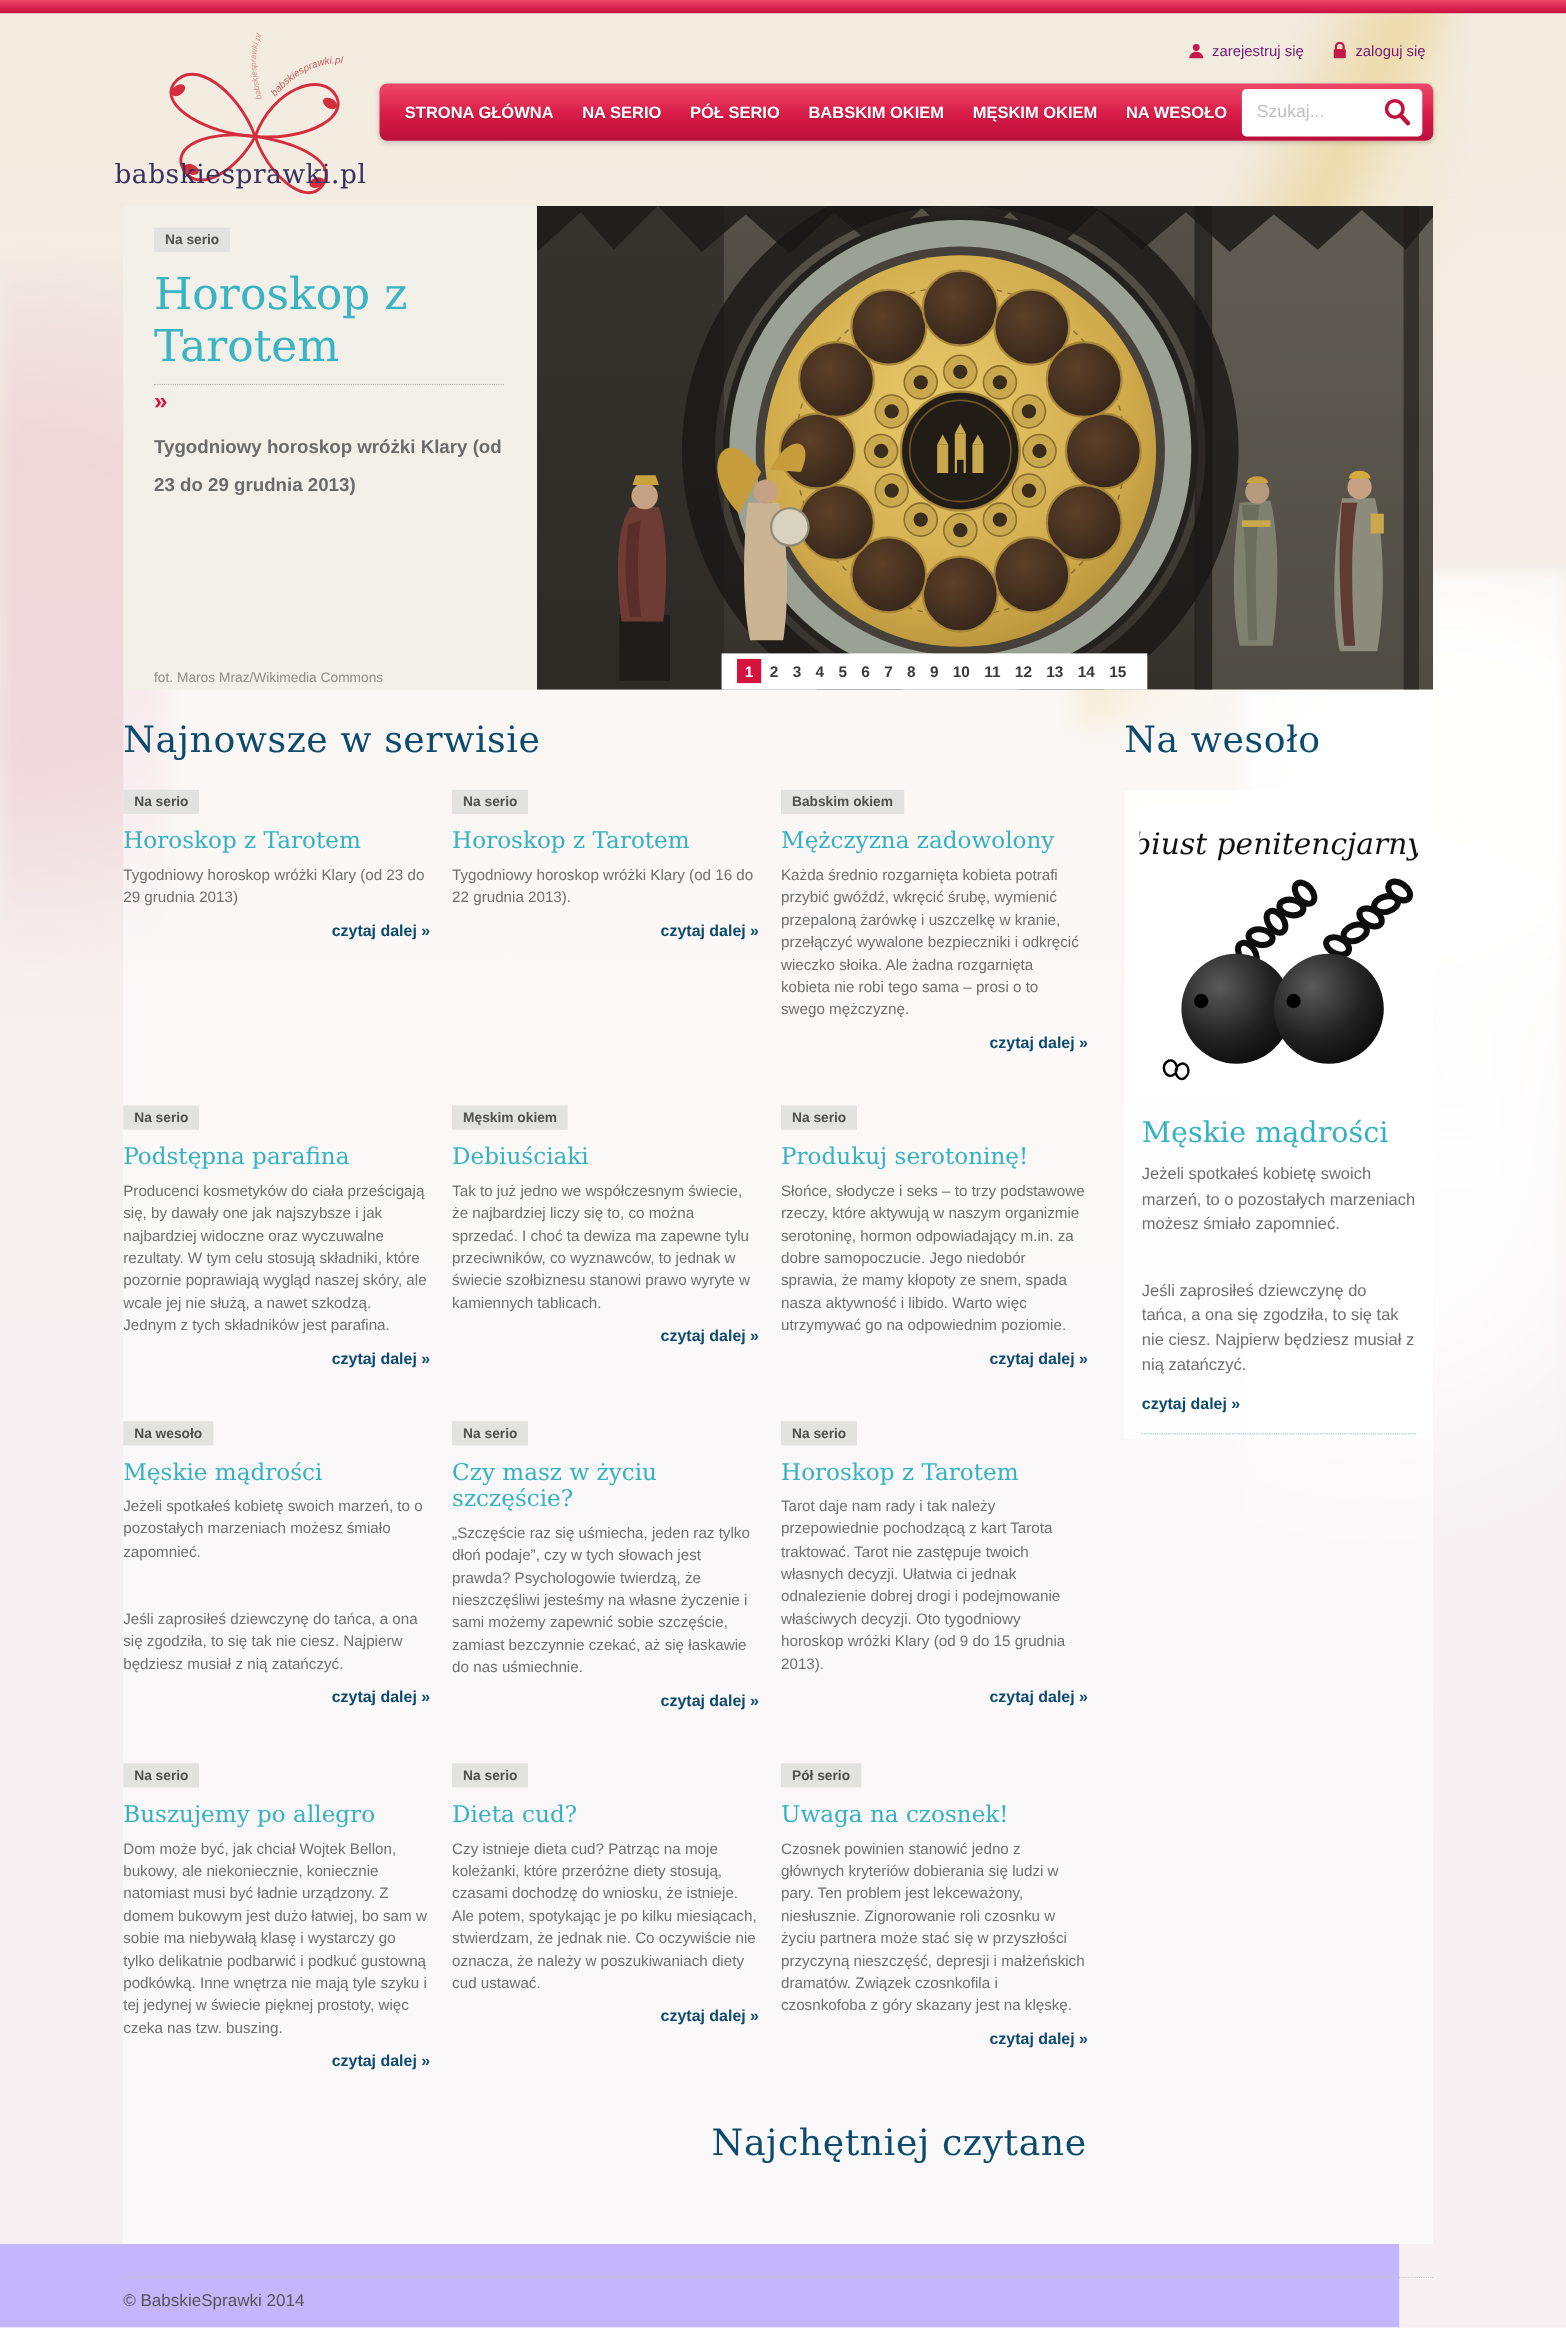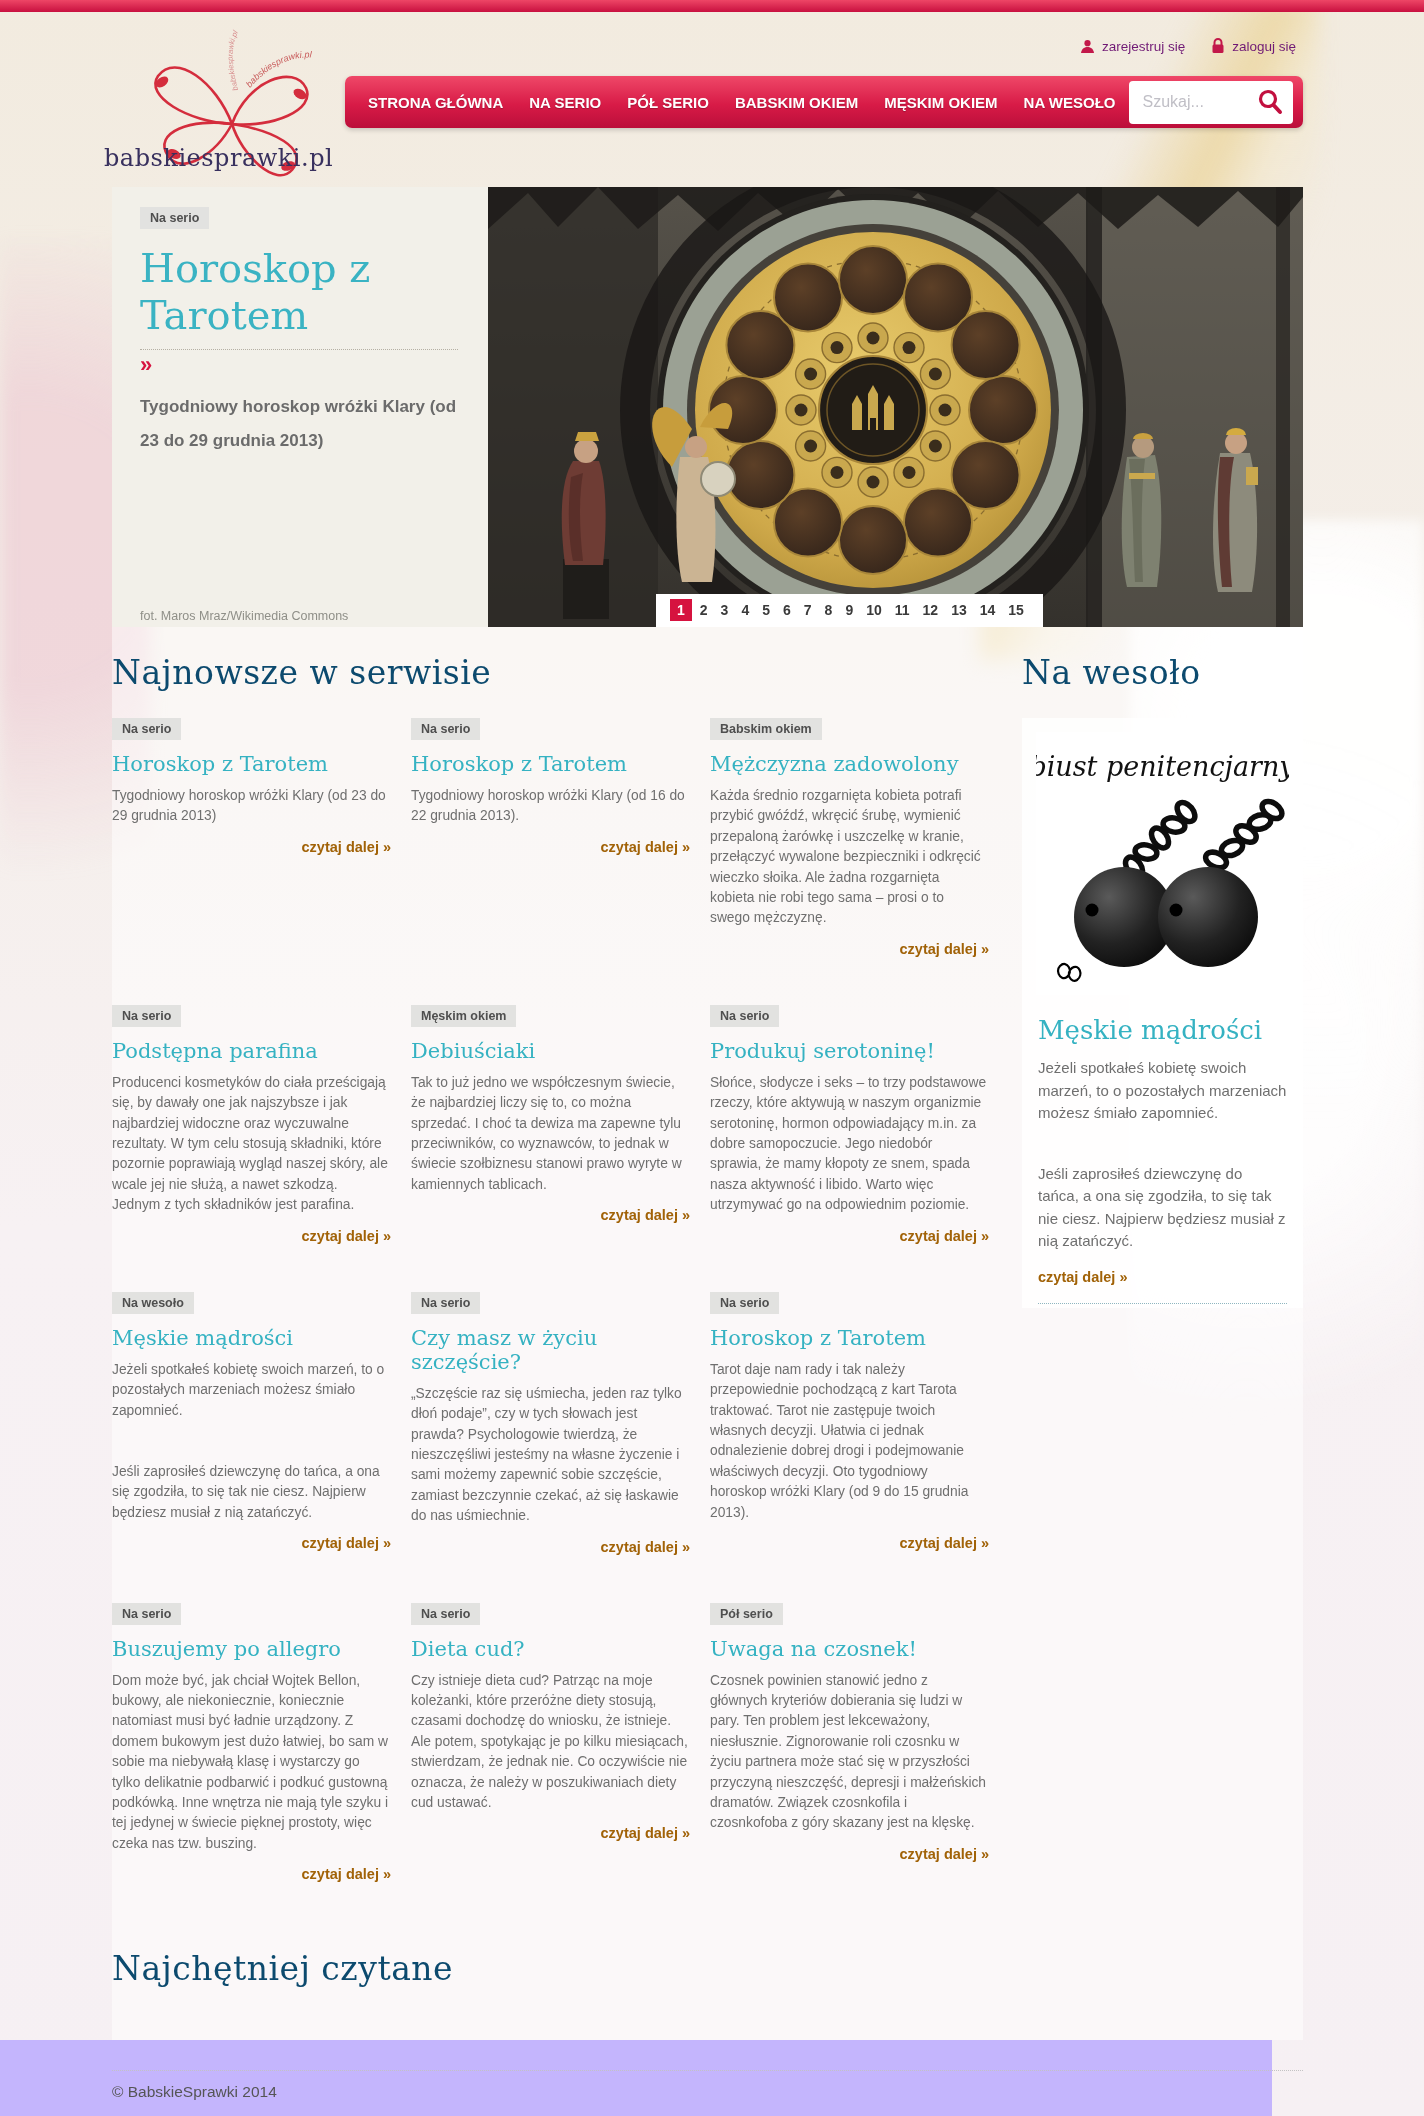--- a/index.html
+++ b/index.html
@@ -63,21 +63,21 @@
 
   .section-h{font-family:"DejaVu Serif",serif;font-size:33px;color:#0c4a6e;font-weight:normal;
     margin:26px 0 0;letter-spacing:.5px;}
   .content-row{display:flex;gap:34px;padding:0 0 0 0;}
   .main-col{width:876px;}
   .grid{display:grid;grid-template-columns:repeat(3,277px);column-gap:22px;row-gap:48px;
     margin-top:26px;align-content:start;}
   .card h3{font-family:"DejaVu Serif",serif;font-size:21px;color:#35b2c2;font-weight:normal;
     margin:12px 0 10px;cursor:pointer;}
   .card p{font-size:13.8px;color:#6f6f6f;line-height:1.48;margin:0;white-space:pre-line;}
-  .more{display:block;text-align:right;color:#a16207;font-weight:bold;font-size:14.5px;
+  .more{display:block;text-align:right;color:#0c4a6e;font-weight:bold;font-size:14.5px;
     margin-top:12px;cursor:pointer;text-decoration:none;}
   .more .arr{margin-left:4px;letter-spacing:-2px;}
 
   .sidebar{width:281px;}
   .side-panel{background:rgba(255,255,255,.82);padding:14px 14px 4px;margin-top:26px;}
   .comic{background:#fff;height:263px;position:relative;}
   .side-article h3{font-family:"DejaVu Serif",serif;font-size:26px;color:#35b2c2;font-weight:normal;
     margin:20px 2px 12px;cursor:pointer;}
   .side-article p{font-size:15px;color:#6f6f6f;line-height:1.5;margin:0 2px 14px;}
   .side-article p.p2{margin-top:38px;}
@@ -388,21 +388,21 @@
         </article>
 
         <article class="card">
           <span class="badge">Pół serio</span>
           <h3>Uwaga na czosnek!</h3>
           <p>Czosnek powinien stanowić jedno z głównych kryteriów dobierania się ludzi w pary. Ten problem jest lekceważony, niesłusznie. Zignorowanie roli czosnku w życiu partnera może stać się w przyszłości przyczyną nieszczęść, depresji i małżeńskich dramatów. Związek czosnkofila i czosnkofoba z góry skazany jest na klęskę.</p>
           <a class="more"><span>czytaj dalej</span><span class="arr">»</span></a>
         </article>
 
       </div>
-      <h2 class="section-h" style="margin-top:67px;">Najchętniej czytane</h2>
+      <h2 class="section-h" style="margin-top:46px;text-align:right;">Najchętniej czytane</h2>
     </div>
 
     <aside class="sidebar">
       <h2 class="section-h">Na wesoło</h2>
       <div class="side-panel">
         <div class="comic">
           <svg width="253" height="263" viewBox="0 0 253 263">
             <defs>
               <radialGradient id="ballGrad" cx="35%" cy="30%" r="85%">
                 <stop offset="0" stop-color="#5a5a5a"></stop>

